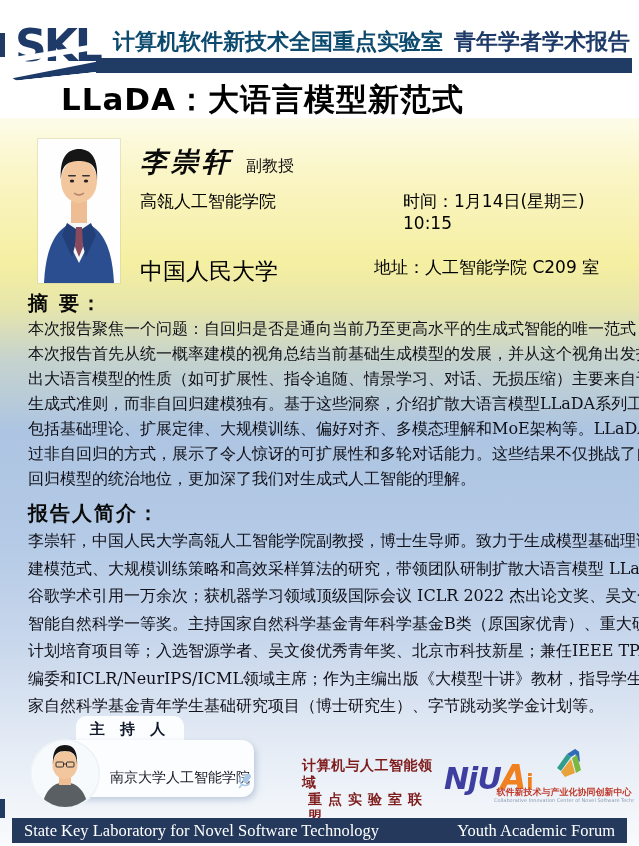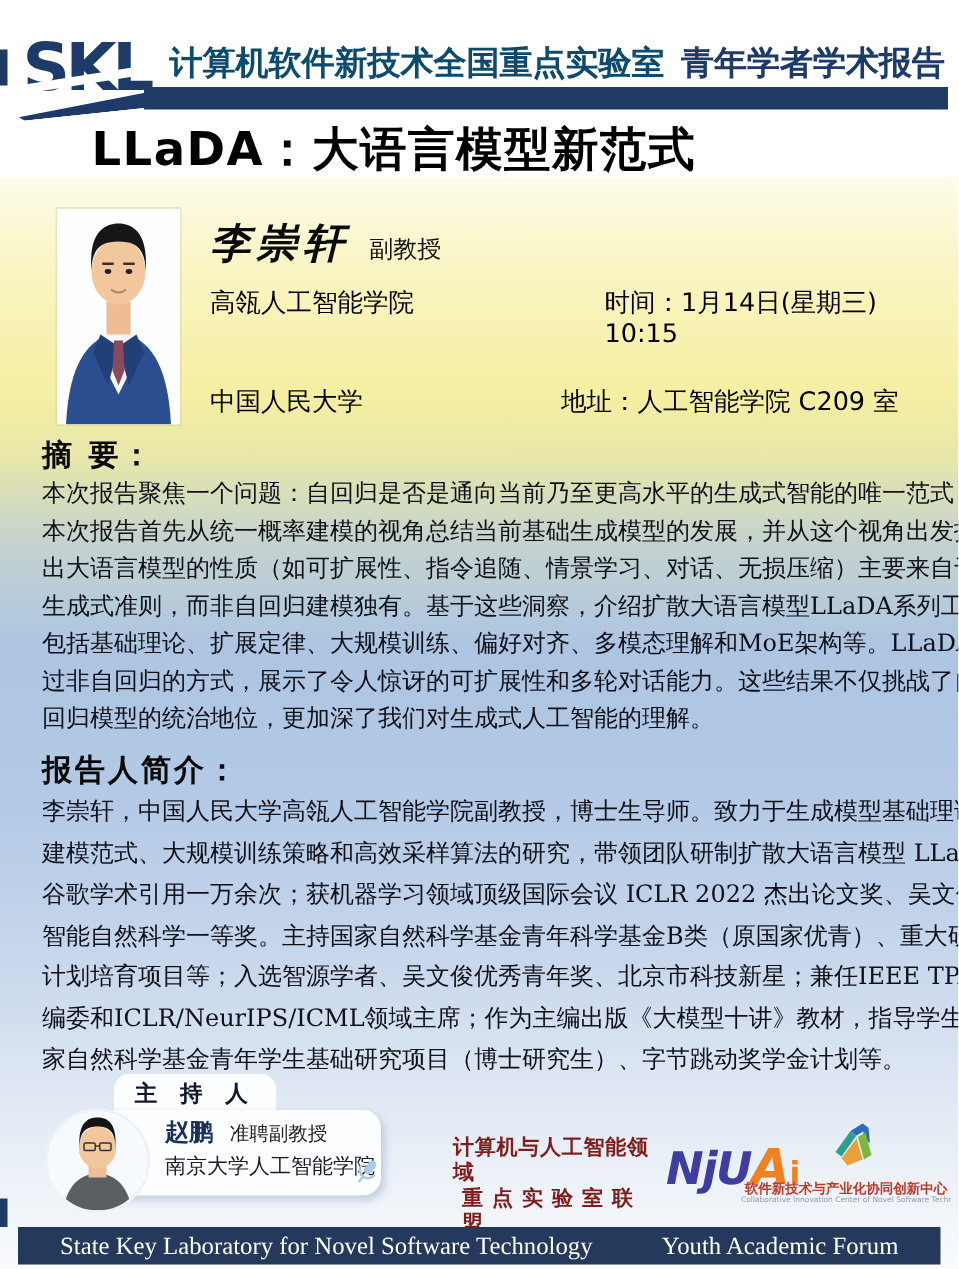--- a/index.html
+++ b/index.html
@@ -30,21 +30,21 @@
          font-weight:bold;color:#000;letter-spacing:1px;}
 
   
   .photo{position:absolute;left:38px;top:139px;width:82px;height:144px;overflow:hidden;
          box-shadow:0 0 0 1px rgba(200,200,160,.4);}
   .speaker-name-row{position:absolute;left:140px;top:144px;}
   .speaker-name{font-family:"DejaVu Serif",serif;font-style:italic;font-weight:bold;
                 font-size:27px;letter-spacing:4px;color:#0a0a0a;}
   .speaker-title{font-size:16px;margin-left:8px;color:#111;}
   .speaker-school{position:absolute;left:140px;top:190px;font-size:17px;}
-  .speaker-univ{position:absolute;left:140px;top:256px;font-size:17px;}
+  .speaker-univ{position:absolute;left:140px;top:256px;font-size:23px;}
   .talk-time{position:absolute;left:374px;top:190px;font-size:17px;margin-left:29px;}
   .talk-venue{position:absolute;left:374px;top:256px;font-size:17px;}
 
   
   .sec-heading{position:absolute;left:28px;font-size:20px;font-weight:bold;color:#0a0a0a;
                letter-spacing:2px;}
   .abstract-heading{top:290px;}
   .bio-heading{top:500px;}
   .body-lines{position:absolute;left:28px;width:600px;font-family:"DejaVu Serif",serif;
               font-size:16px;color:#101018;}
@@ -79,21 +79,21 @@
   .ai-i{font-size:21px;font-weight:bold;color:#ef8120;}
   .cic-logo{position:absolute;left:549px;top:744px;width:38px;height:38px;}
   .cic-name{position:absolute;left:494px;top:786px;width:140px;text-align:center;
             font-size:9px;font-weight:bold;color:#c03a2b;}
   .cic-en{position:absolute;left:494px;top:797px;width:140px;text-align:center;
             font-size:5px;color:#8a9ab0;white-space:nowrap;overflow:hidden;}
 
   
   .footer-bar{position:absolute;left:12px;top:818px;width:615px;height:25px;background:#24395c;
             color:#fff;font-family:"Liberation Serif",serif;font-size:16.5px;display:flex;
-            justify-content:space-between;align-items:center;padding:0 28px;box-sizing:border-box;}
+            justify-content:space-between;align-items:center;padding:0 12px;box-sizing:border-box;}
 </style>
 </head>
 <body>
 
 <div class="poster">
 
   <div class="body-gradient"></div>
   <div class="edge-mark top"></div>
   <div class="edge-mark bottom"></div>
 
@@ -167,24 +167,20 @@
       <circle cx="33" cy="33" r="33" fill="#f7fafc"></circle>
       <path d="M10 66 C13 48 22 42 33 41 C44 42 53 48 56 66 Z" fill="#5a5f63"></path>
       <rect x="27" y="30" width="12" height="14" fill="#eebd93"></rect>
       <ellipse cx="33" cy="24" rx="12.5" ry="14" fill="#f3c79d"></ellipse>
       <path d="M21 24 C20 8 26 4 33 4 C40 4 46 8 45 24 C45 13 40 10 33 10 C26 10 21 13 21 24 Z" fill="#141414"></path>
       <rect x="24" y="21" width="7.5" height="5" rx="1" fill="none" stroke="#333" stroke-width="1"></rect>
       <rect x="34.5" y="21" width="7.5" height="5" rx="1" fill="none" stroke="#333" stroke-width="1"></rect>
       <path d="M31.5 23 h3" stroke="#333" stroke-width="1" fill="none"></path>
     </svg>
   </div>
-  <div class="host-name-row">
-    <span class="host-name">赵鹏</span>
-    <span class="host-title">准聘副教授</span>
-  </div>
   <div class="host-affil">南京大学人工智能学院</div>
   <div class="mic-icon">
     <svg width="22" height="22" viewBox="0 0 24 24">
       <rect x="9" y="2" width="6" height="11" rx="3" fill="#a9c9e6"></rect>
       <path d="M6 10 a6 6 0 0 0 12 0" fill="none" stroke="#a9c9e6" stroke-width="1.8"></path>
       <line x1="12" y1="16" x2="12" y2="21" stroke="#a9c9e6" stroke-width="1.8"></line>
     </svg>
   </div>
 
   <div class="alliance">

